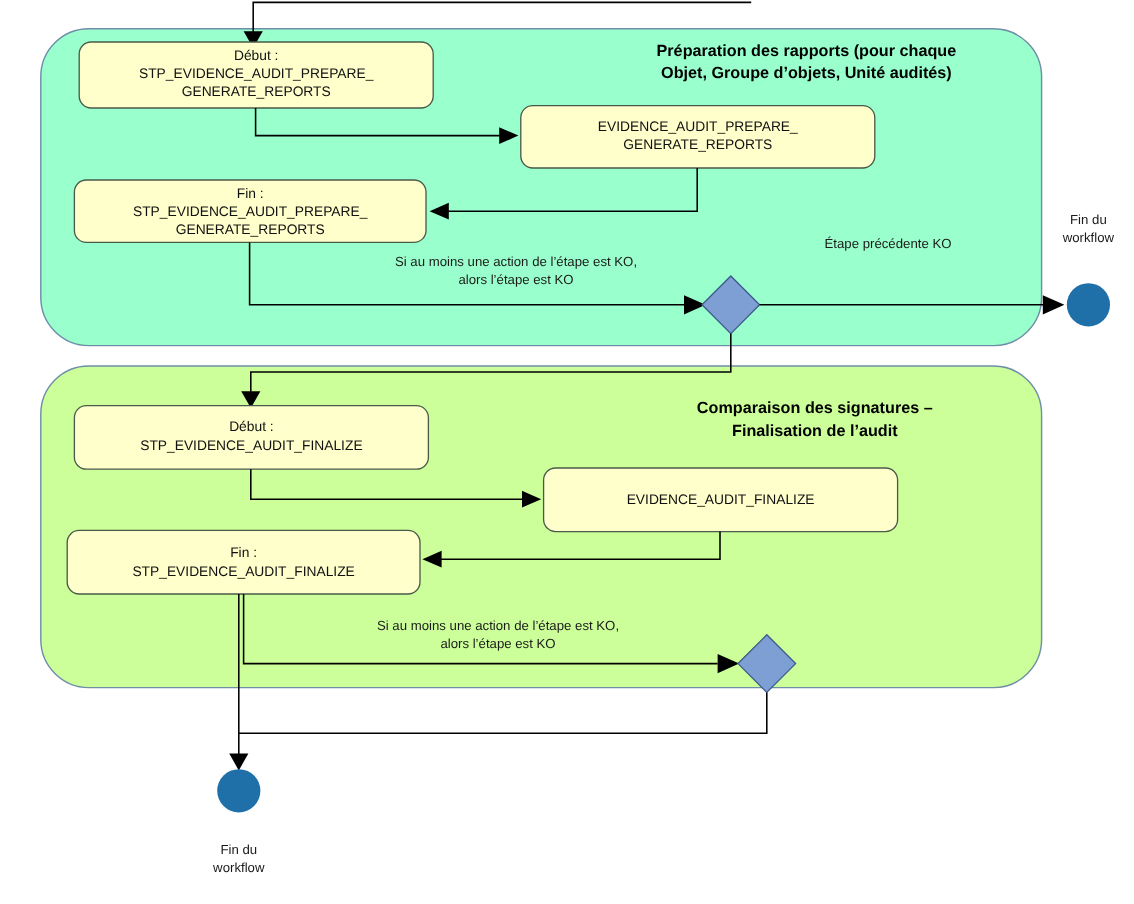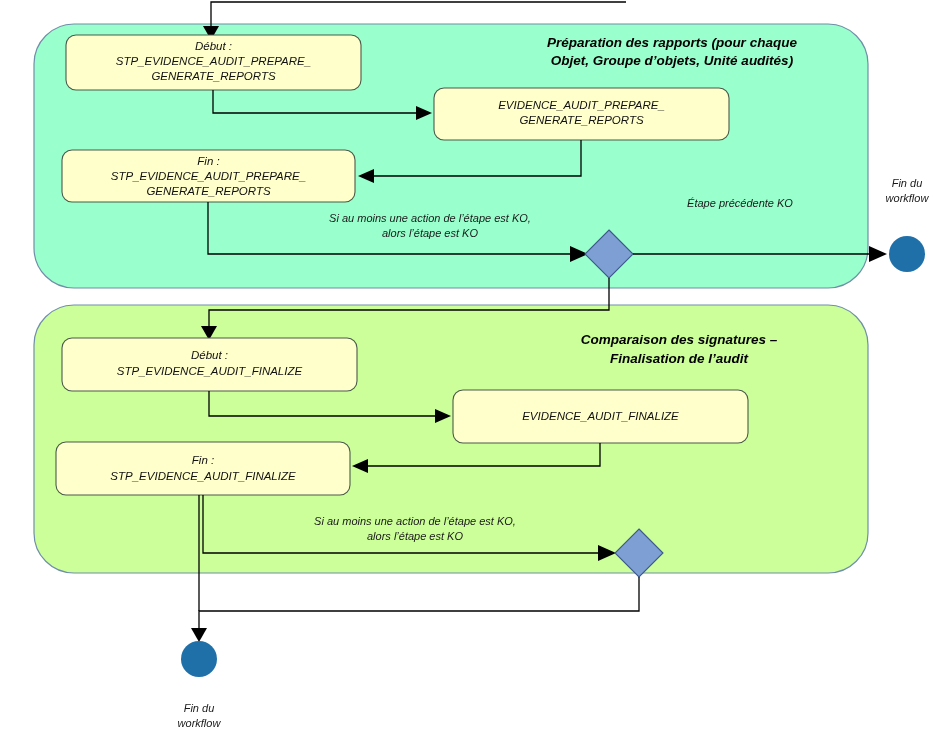--- a/index.html
+++ b/index.html
@@ -10,21 +10,20 @@
   body {
     width: 945px;
     height: 753px;
     font-family: "Liberation Sans", sans-serif;
     overflow: hidden;
   }
   #diagram-root {
     position: relative;
     width: 945px;
     height: 574px;
-    font-style: italic;
   }
   svg.canvas {
     position: absolute;
     top: 0;
     left: 0;
     width: 945px;
     height: 753px;
   }
   .panel-rect { stroke: #6f8fa8; stroke-width: 1.2; }
   .node-rect { fill: #ffffcc; stroke: #4a5a4a; stroke-width: 1.1; }

